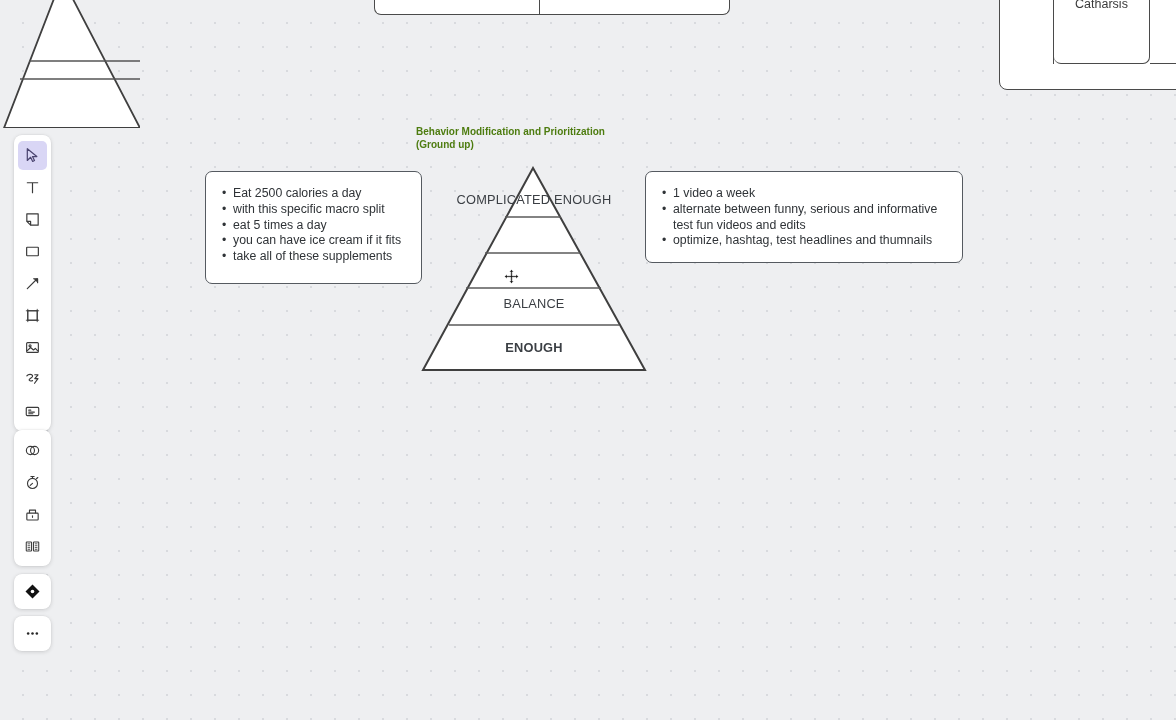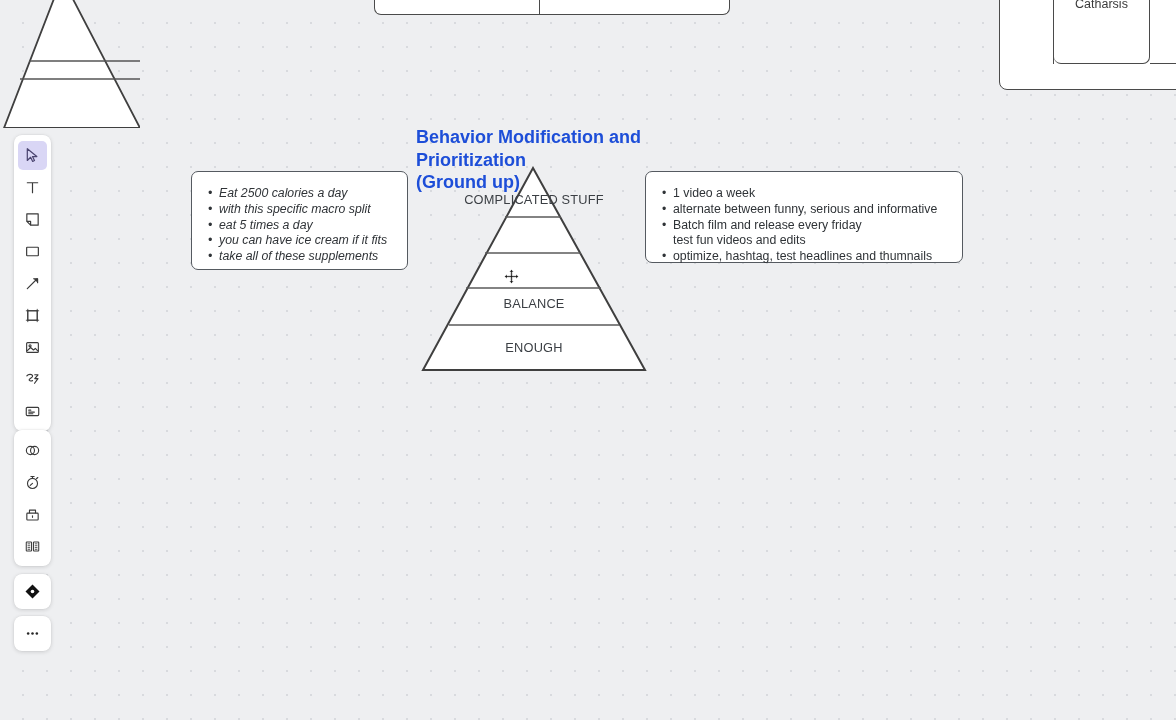--- a/index.html
+++ b/index.html
@@ -71,34 +71,34 @@
     padding-left: 4px;
   }
 
   
   #right-pyramid { left: 1112px; top: 222px; width: 140px; height: 128px; }
 
   
   #diagram-title {
     position: absolute;
     left: 416px; top: 126px; width: 330px;
-    font-size: 18px; font-weight: bold;
-    color: #1d4ed8; line-height: 1.25;
+    font-size: 10px; font-weight: bold;
+    color: #4d7c0f; line-height: 1.25;
     white-space: pre-line;
   }
 
   
   .note-box {
     position: absolute;
     background: #ffffff;
     border: 1.7px solid #555a60;
     border-radius: 7px;
     padding: 14px 13px 13px 16px;
   }
-  #note-left  { left: 191px; top: 171px; width: 217px; height: 99px; font-style: italic; }
+  #note-left  { left: 205px; top: 171px; width: 217px; height: 113px; }
   #note-right { left: 645px; top: 171px; width: 318px; height: 92px; }
 
   .note-list { list-style: none; }
   .note-list li {
     font-size: 12.3px; color: #2f3337; line-height: 1.285;
     position: relative; padding-left: 11px; white-space: pre-line;
   }
   .note-list li::before {
     content: "\2022";
     position: absolute; left: 0; top: 0;
@@ -117,21 +117,21 @@
     position: absolute;
     width: 100%; text-align: center;
     font-size: 12.8px; color: #3b3f44;
     letter-spacing: 0.2px;
     white-space: nowrap;
   }
   #lbl-complicated { top: 26px; left: 0; }
   #lbl-novelty     { top: 58px; left: 0; }
   #lbl-structure   { top: 94px; left: 0; }
   #lbl-balance     { top: 130px; left: 0; }
-  #lbl-enough      { top: 174px; left: 0; }
+  #lbl-enough      { top: 174px; left: 0; font-weight: bold; }
 
   
   #move-cursor {
     position: absolute;
     left: 504px; top: 269px; width: 15px; height: 15px;
   }
 
   
   .toolbar-panel {
     position: absolute;
@@ -198,36 +198,35 @@
       <li>you can have ice cream if it fits</li>
       <li>take all of these supplements</li>
     </ul>
   </div>
 
   
   <div class="note-box" id="note-right">
     <ul class="note-list">
       <li>1 video a week</li>
       <li>alternate between funny, serious and informative</li>
-      <li>Batch film and release every friday</li>
       <li class="no-bullet">test fun videos and edits</li>
       <li>optimize, hashtag, test headlines and thumnails</li>
     </ul>
   </div>
 
   
   <div id="pyramid-wrap">
     <svg id="pyramid-svg" viewBox="0 0 226 206" preserveAspectRatio="none">
       <path d="M 112 2 L 224 204 L 2 204 Z" fill="#ffffff" stroke="#3f3f3f" stroke-width="2"></path>
       <line x1="84" y1="51" x2="140" y2="51" stroke="#5a5a5a" stroke-width="1.5"></line>
       <line x1="64" y1="87" x2="160" y2="87" stroke="#5a5a5a" stroke-width="1.5"></line>
       <line x1="45" y1="122" x2="180" y2="122" stroke="#5a5a5a" stroke-width="1.5"></line>
       <line x1="28" y1="159" x2="198" y2="159" stroke="#5a5a5a" stroke-width="1.5"></line>
     </svg>
-    <div class="pyr-label" id="lbl-complicated">COMPLICATED STUFF</div>
+    <div class="pyr-label" id="lbl-complicated">COMPLICATED ENOUGH</div>
     <div class="pyr-label" id="lbl-balance">BALANCE</div>
     <div class="pyr-label" id="lbl-enough">ENOUGH</div>
   </div>
 
   
   <svg id="move-cursor" viewBox="0 0 16 16">
     <path d="M8 0.5 L10.4 3.2 L8.9 3.2 L8.9 7.1 L12.8 7.1 L12.8 5.6 L15.5 8 L12.8 10.4 L12.8 8.9 L8.9 8.9 L8.9 12.8 L10.4 12.8 L8 15.5 L5.6 12.8 L7.1 12.8 L7.1 8.9 L3.2 8.9 L3.2 10.4 L0.5 8 L3.2 5.6 L3.2 7.1 L7.1 7.1 L7.1 3.2 L5.6 3.2 Z" fill="#1b1b1b" stroke="#ffffff" stroke-width="0.7"></path>
   </svg>
 </div>
 

